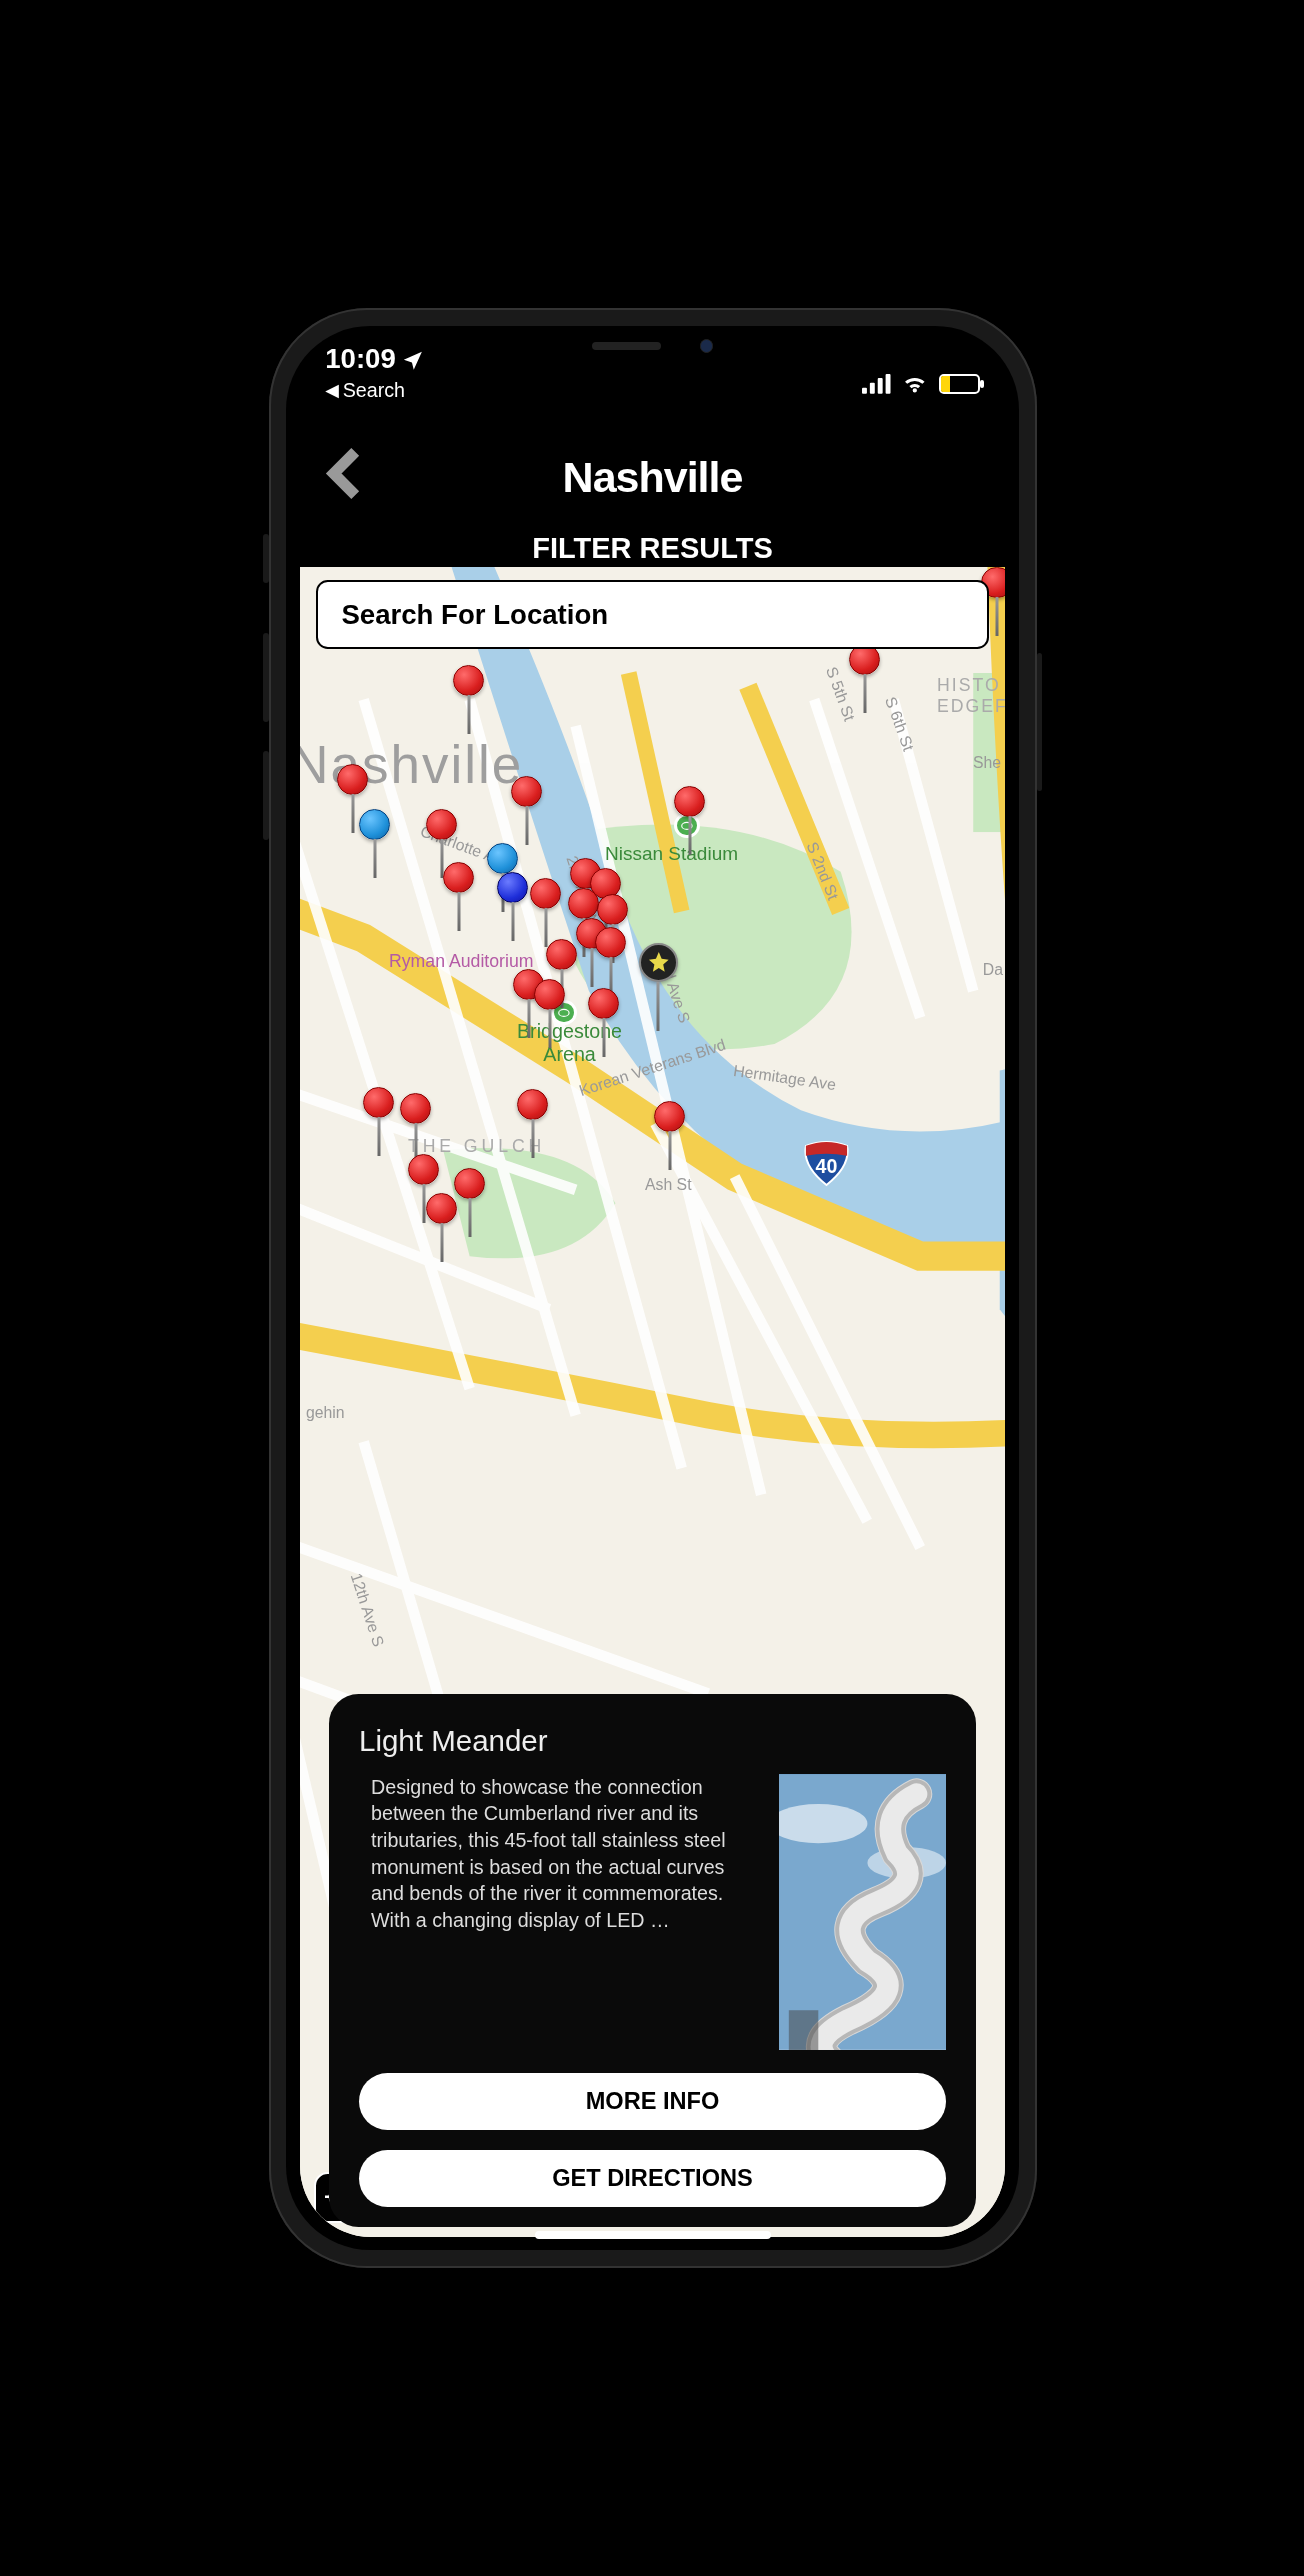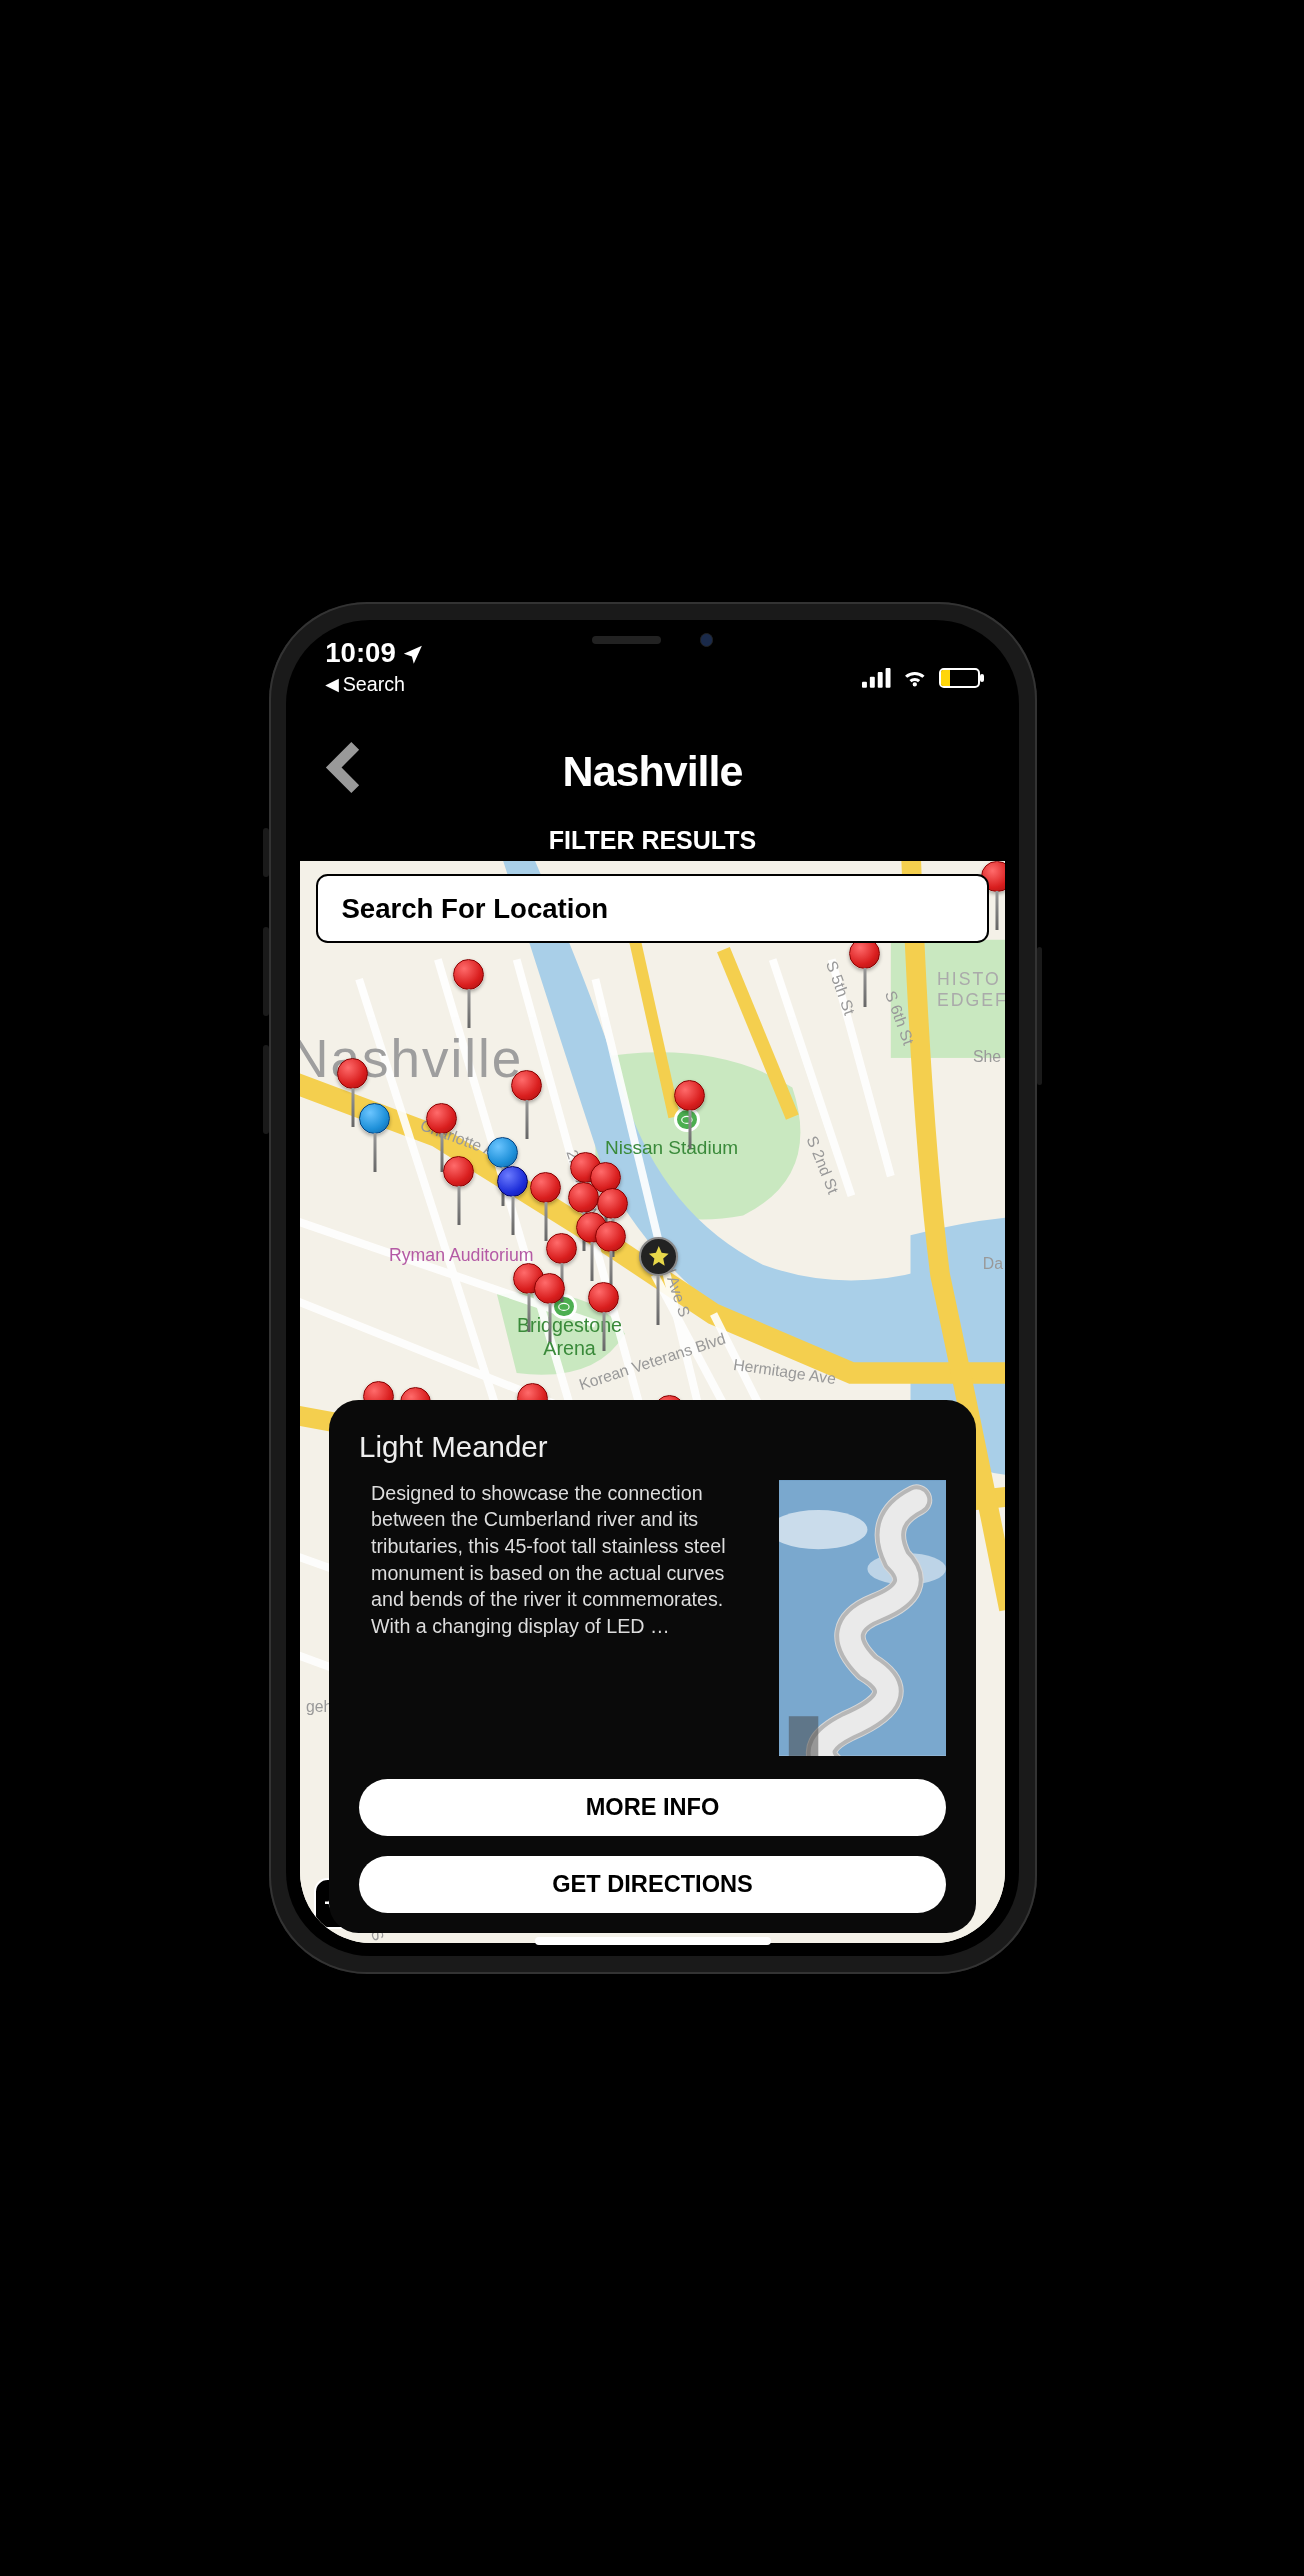--- a/index.html
+++ b/index.html
@@ -7,21 +7,21 @@
     background: #000;
     font-family: -apple-system, "Helvetica Neue", Arial, sans-serif;
     width: 1305px;
     height: 2576px;
     display: flex;
     align-items: center;
     justify-content: center;
   }
   .phone-frame {
     width: 768px;
-    height: 1372px;
+    height: 1960px;
     background: #1a1a1a;
     border-radius: 98px;
     padding: 17.7px;
     position: relative;
     box-shadow: inset 0 0 0 2px #333, 0 0 0 2px #000;
     text-decoration: underline;
   }
   .phone-inner {
     width: 100%;
     height: 100%;
@@ -85,21 +85,21 @@
   }
   .page-title {
     text-align:center;
     font-size:43px;
     font-weight:800;
     font-family: "Arial Black", Arial, sans-serif;
     letter-spacing:-1px;
   }
   .filter-label {
     text-align:center;
-    font-size:25px;
+    font-size:29px;
     font-weight:800;
     margin-top:29.5px;
     font-family: "Arial Black", Arial, sans-serif;
   }
 
   .map-area {
     position:absolute;
     top:241px; left:13.8px; right:13.8px; bottom:13.8px;
     background:#f4f1e8;
     overflow:hidden;

